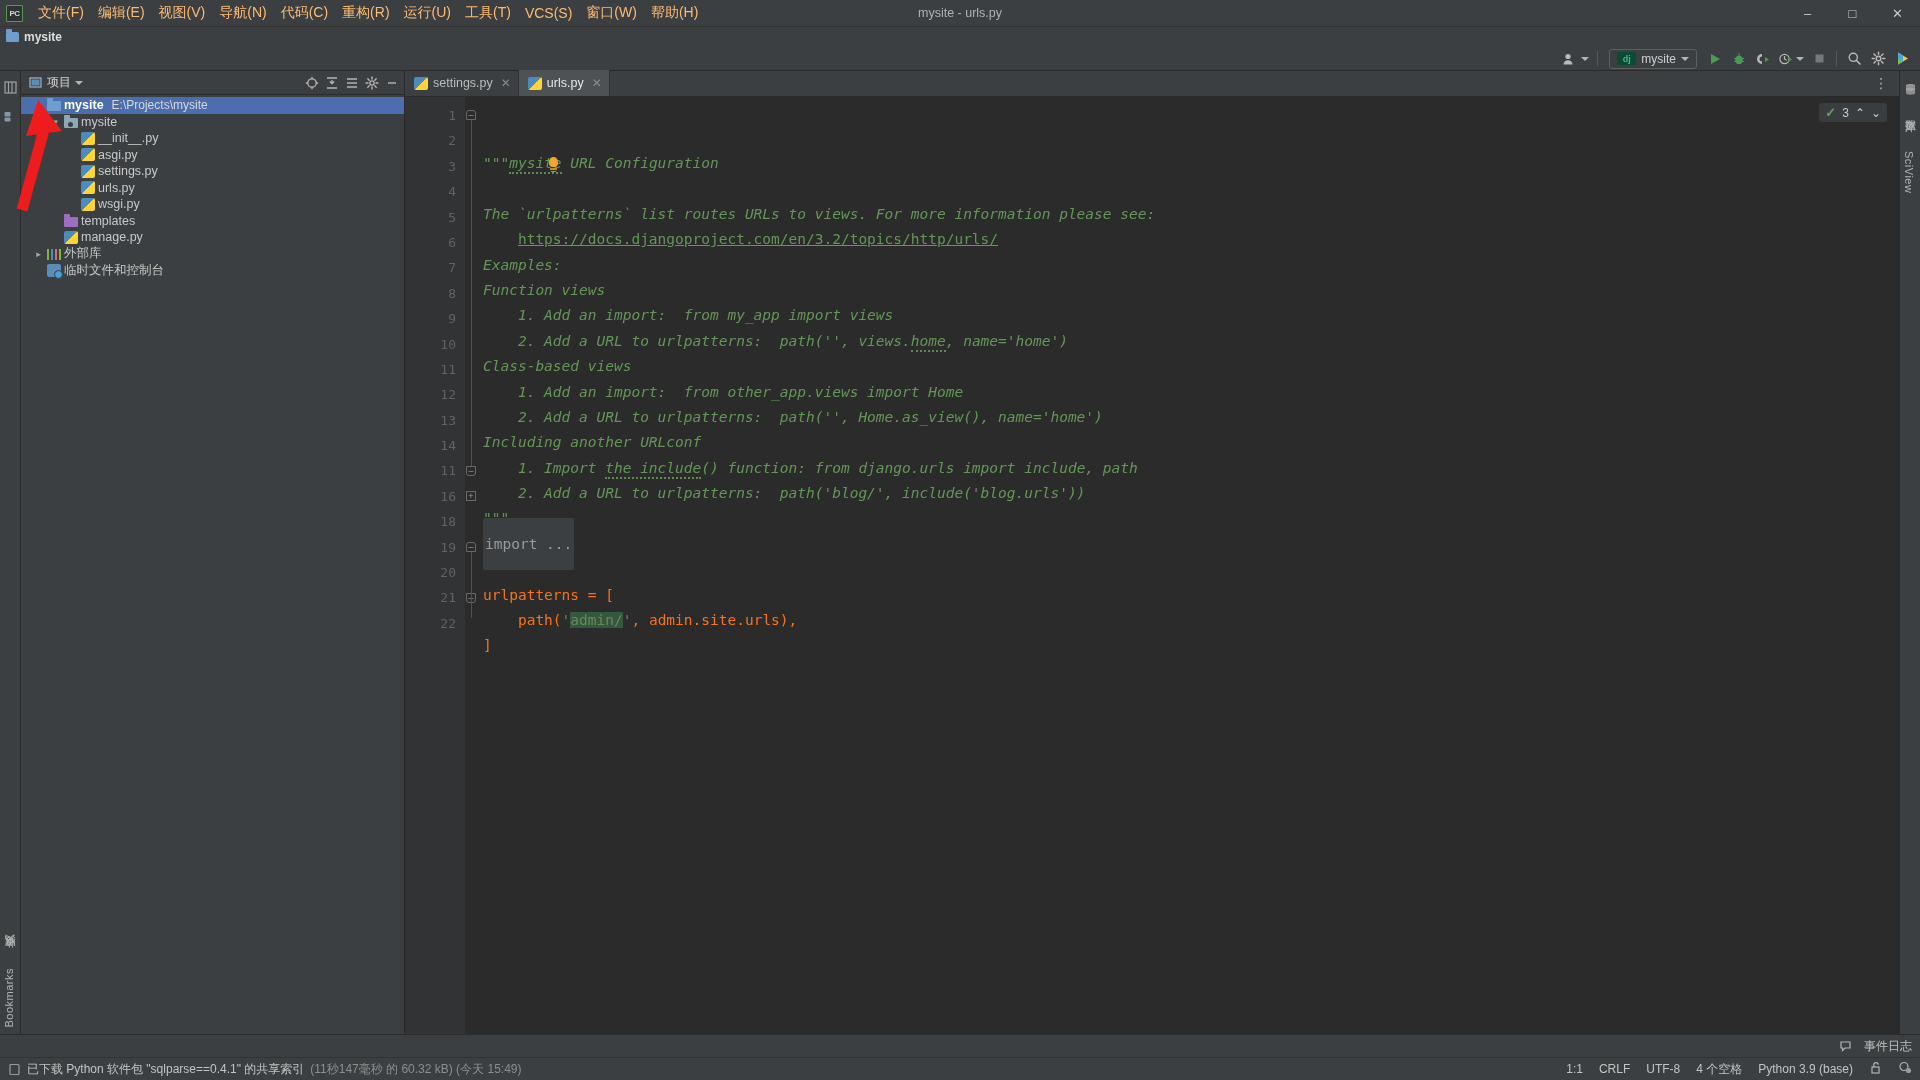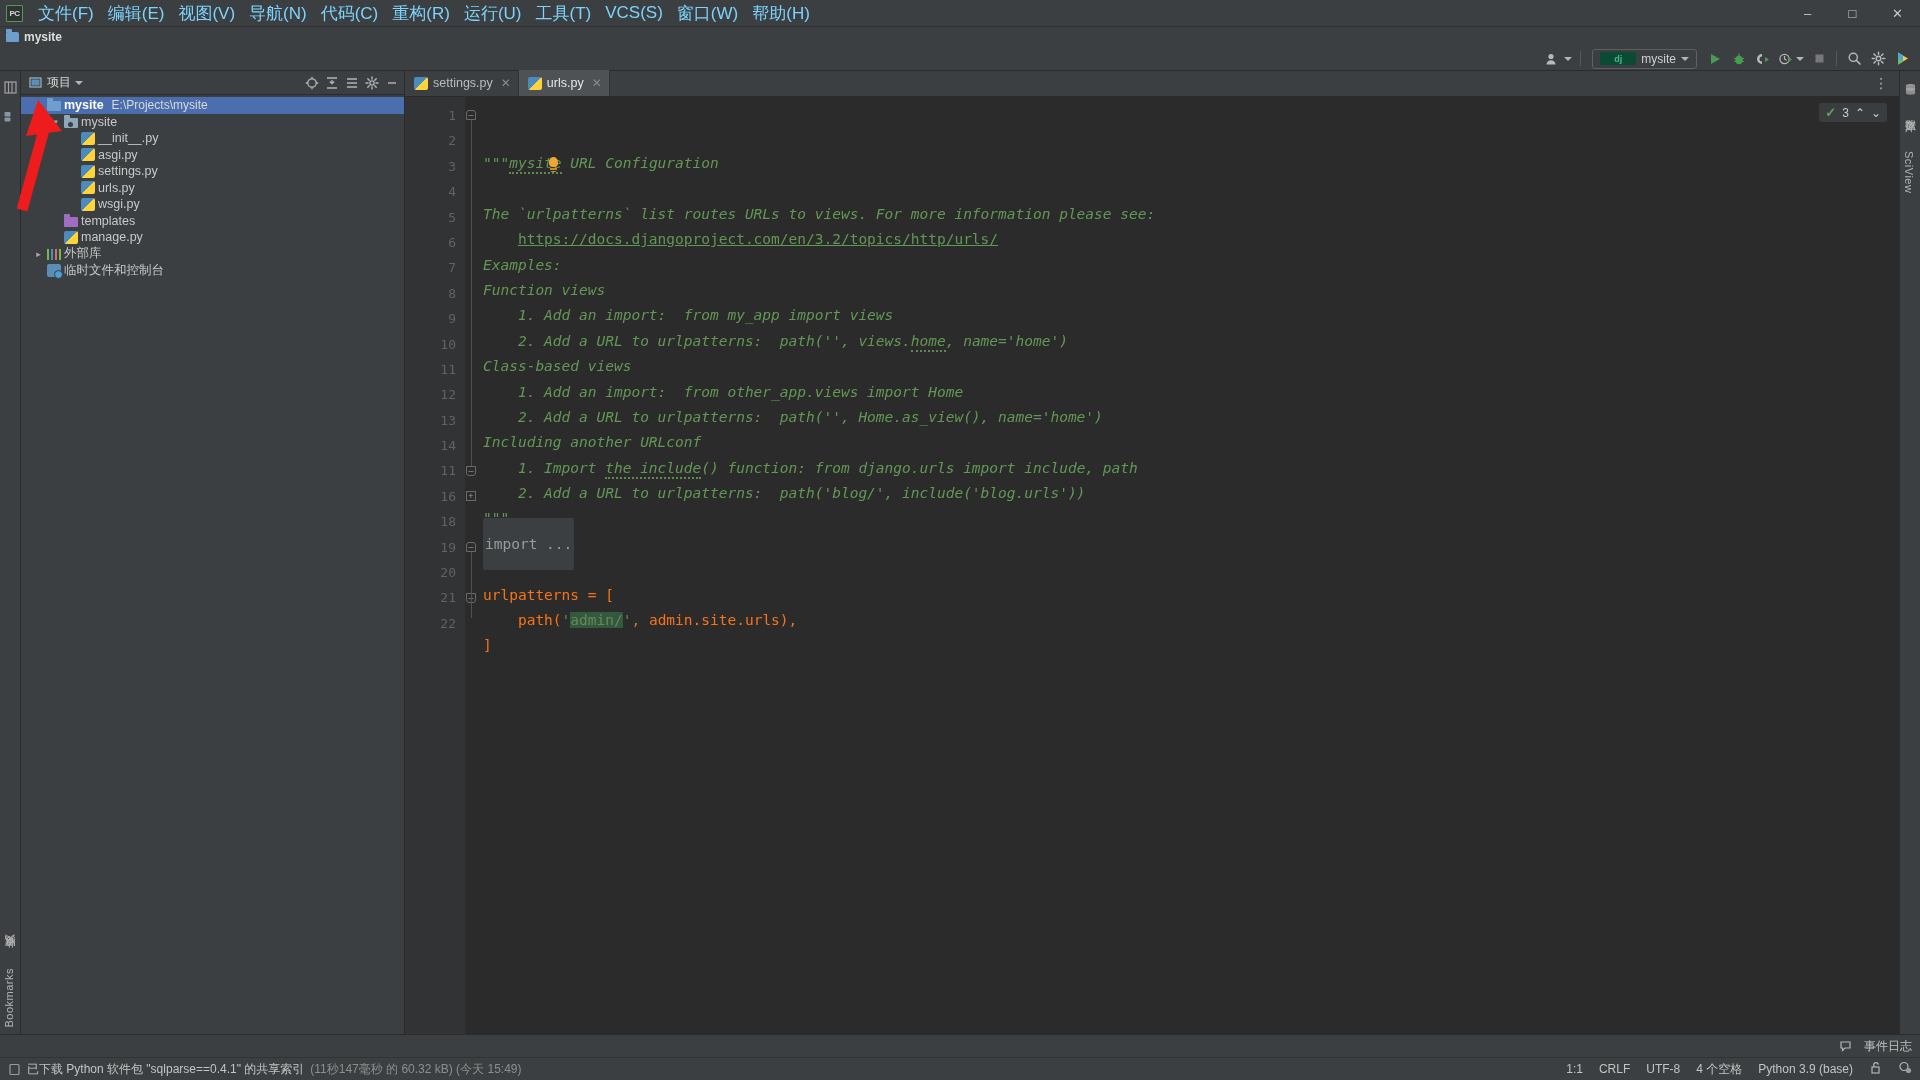--- a/index.html
+++ b/index.html
@@ -17,21 +17,21 @@
     height: 27px; background: #3c3f41; display: flex; align-items: center;
     border-bottom: 1px solid #323232; flex: 0 0 27px; position: relative;
   }
   .pc-logo {
     width: 17px; height: 17px; margin: 0 8px 0 6px; border: 1px solid #4e9a4e;
     background: #2f3334; color: #d6d6d6; font-size: 8px; font-weight: bold;
     display: flex; align-items: center; justify-content: center; letter-spacing: -0.5px;
     font-family: "Liberation Sans", sans-serif; border-radius: 1px; text-align: center;
   }
   .menu-item {
-    font-size: 17px; color: #7dd3fc; padding: 3px 7px; white-space: nowrap; cursor: default;
+    font-size: 14px; color: #fdba74; padding: 3px 7px; white-space: nowrap; cursor: default;
   }
   .win-title {
     position: absolute; left: 0; right: 0; text-align: center; font-size: 12.5px; color: #b0b0b0;
     pointer-events: none;
   }
   .win-btns { margin-left: auto; display: flex; height: 100%; }
   .win-btn {
     width: 45px; height: 100%; display: flex; align-items: center; justify-content: center;
     font-size: 13px; color: #c8c8c8;
   }
@@ -57,21 +57,21 @@
   }
   .tb-spacer { flex: 1; }
   .tb-btn {
     height: 22px; min-width: 22px; display: flex; align-items: center; justify-content: center;
     margin: 0 1px; border-radius: 2px; padding: 0 2px;
   }
   .runcfg {
     display: flex; align-items: center; gap: 5px; border: 1px solid #5e6060;
     border-radius: 3px; height: 20px; padding: 0 7px; margin: 0 6px; font-size: 12px; color: #cfcfcf;
   }
-  .runcfg .dj { width: 36px; height: 13px; background: #0c4b33; border-radius: 2px;
+  .runcfg .dj { width: 19px; height: 13px; background: #0c4b33; border-radius: 2px;
     display:flex;align-items:center;justify-content:center;color:#44b78b;font-size:9px;font-weight:bold;}
   .sep { width: 1px; height: 15px; background: #555858; margin: 0 5px; }
   .caret { width: 0; height: 0; border-left: 4px solid transparent; border-right: 4px solid transparent;
     border-top: 4px solid #b4b4b4; }
 
   
   .body { flex: 1; display: flex; min-height: 0; }
 
   
   .vstrip {
@@ -222,20 +222,21 @@
         <div class="menu-item">视图(V)</div>
         <div class="menu-item">导航(N)</div>
         <div class="menu-item">代码(C)</div>
         <div class="menu-item">重构(R)</div>
         <div class="menu-item">运行(U)</div>
         <div class="menu-item">工具(T)</div>
         <div class="menu-item">VCS(S)</div>
         <div class="menu-item">窗口(W)</div>
         <div class="menu-item">帮助(H)</div>
       </div>
+    <div class="win-title">mysite - urls.py</div>
     <div class="win-btns">
       <div class="win-btn">–</div>
       <div class="win-btn">□</div>
       <div class="win-btn close">✕</div>
     </div>
   </div>
 
   <div class="projbar">
     <div class="folder-ic"></div>
     <span>mysite</span>

